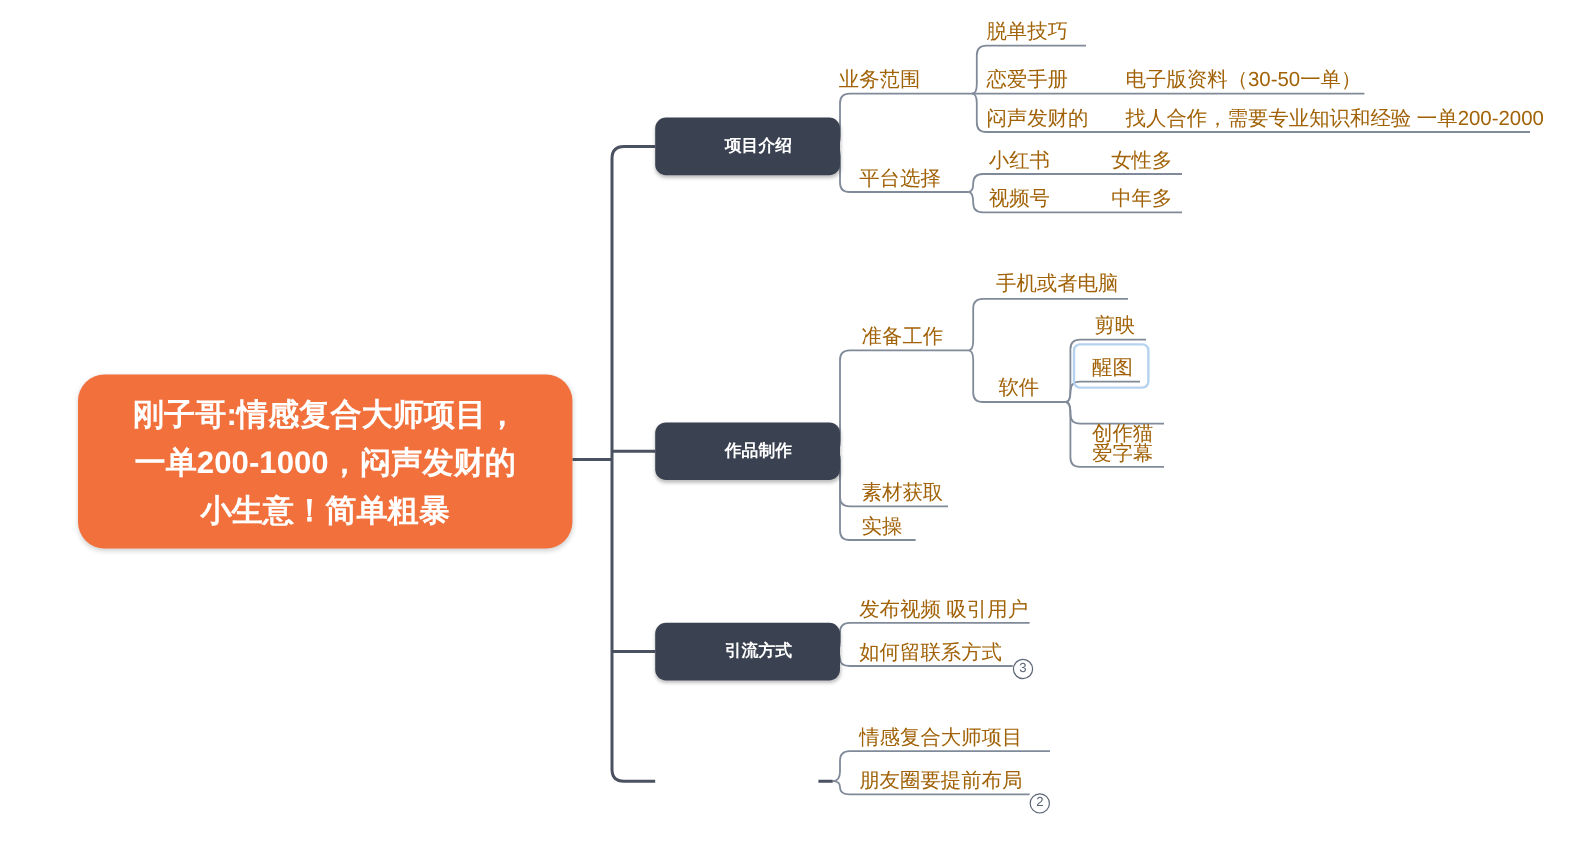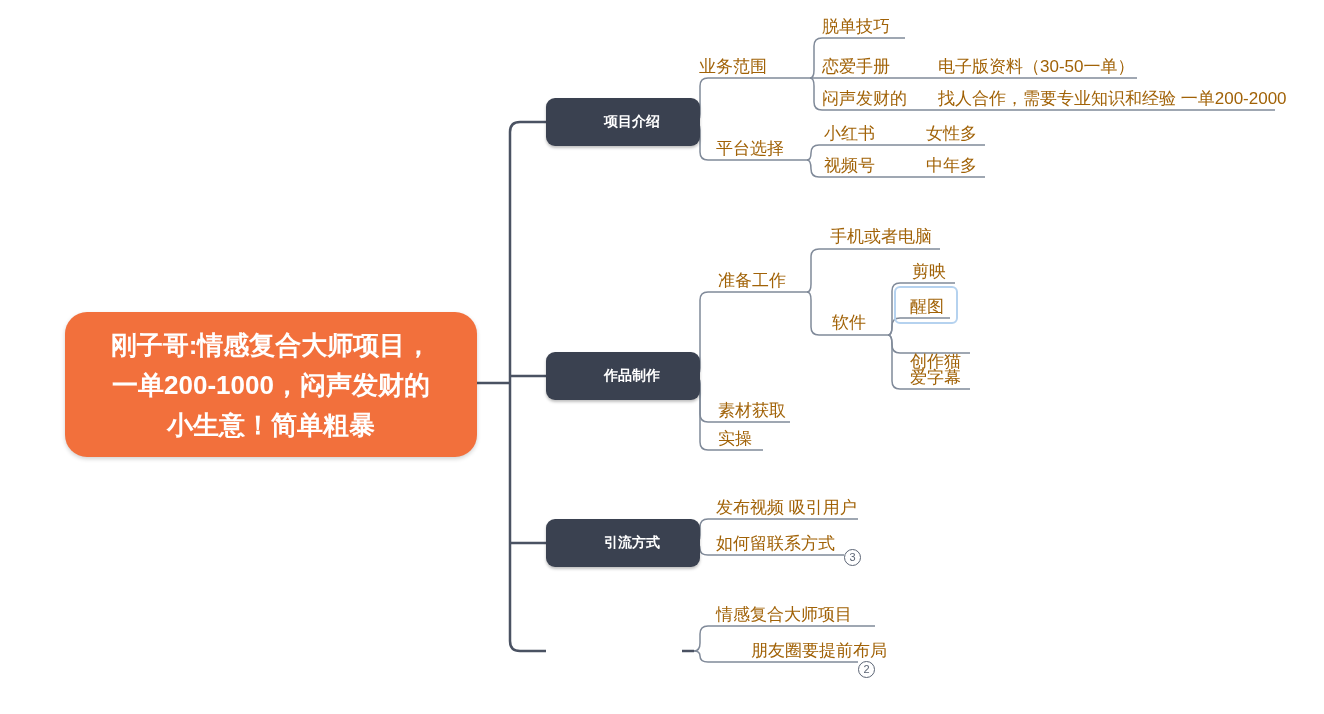--- a/index.html
+++ b/index.html
@@ -122,16 +122,16 @@
   <div class="leaf" style="left:910px; top:352px;">创作猫</div>
   <div class="leaf" style="left:910px; top:368px;">爱字幕</div>
   <div class="leaf" style="left:718px; top:401px;">素材获取</div>
   <div class="leaf" style="left:718px; top:429px;">实操</div>
 
   <div class="leaf" style="left:716px; top:498px;">发布视频 吸引用户</div>
   <div class="leaf" style="left:716px; top:534px;">如何留联系方式</div>
   <div class="badge badge-3">3</div>
 
   <div class="leaf" style="left:716px; top:605px;">情感复合大师项目</div>
-  <div class="leaf" style="left:716px; top:641px;margin-left:35px;">朋友圈要提前布局</div>
+  <div class="leaf" style="left:716px; top:641px;">朋友圈要提前布局</div>
   <div class="badge badge-2">2</div>
 
 </div>
 
 </body></html>

